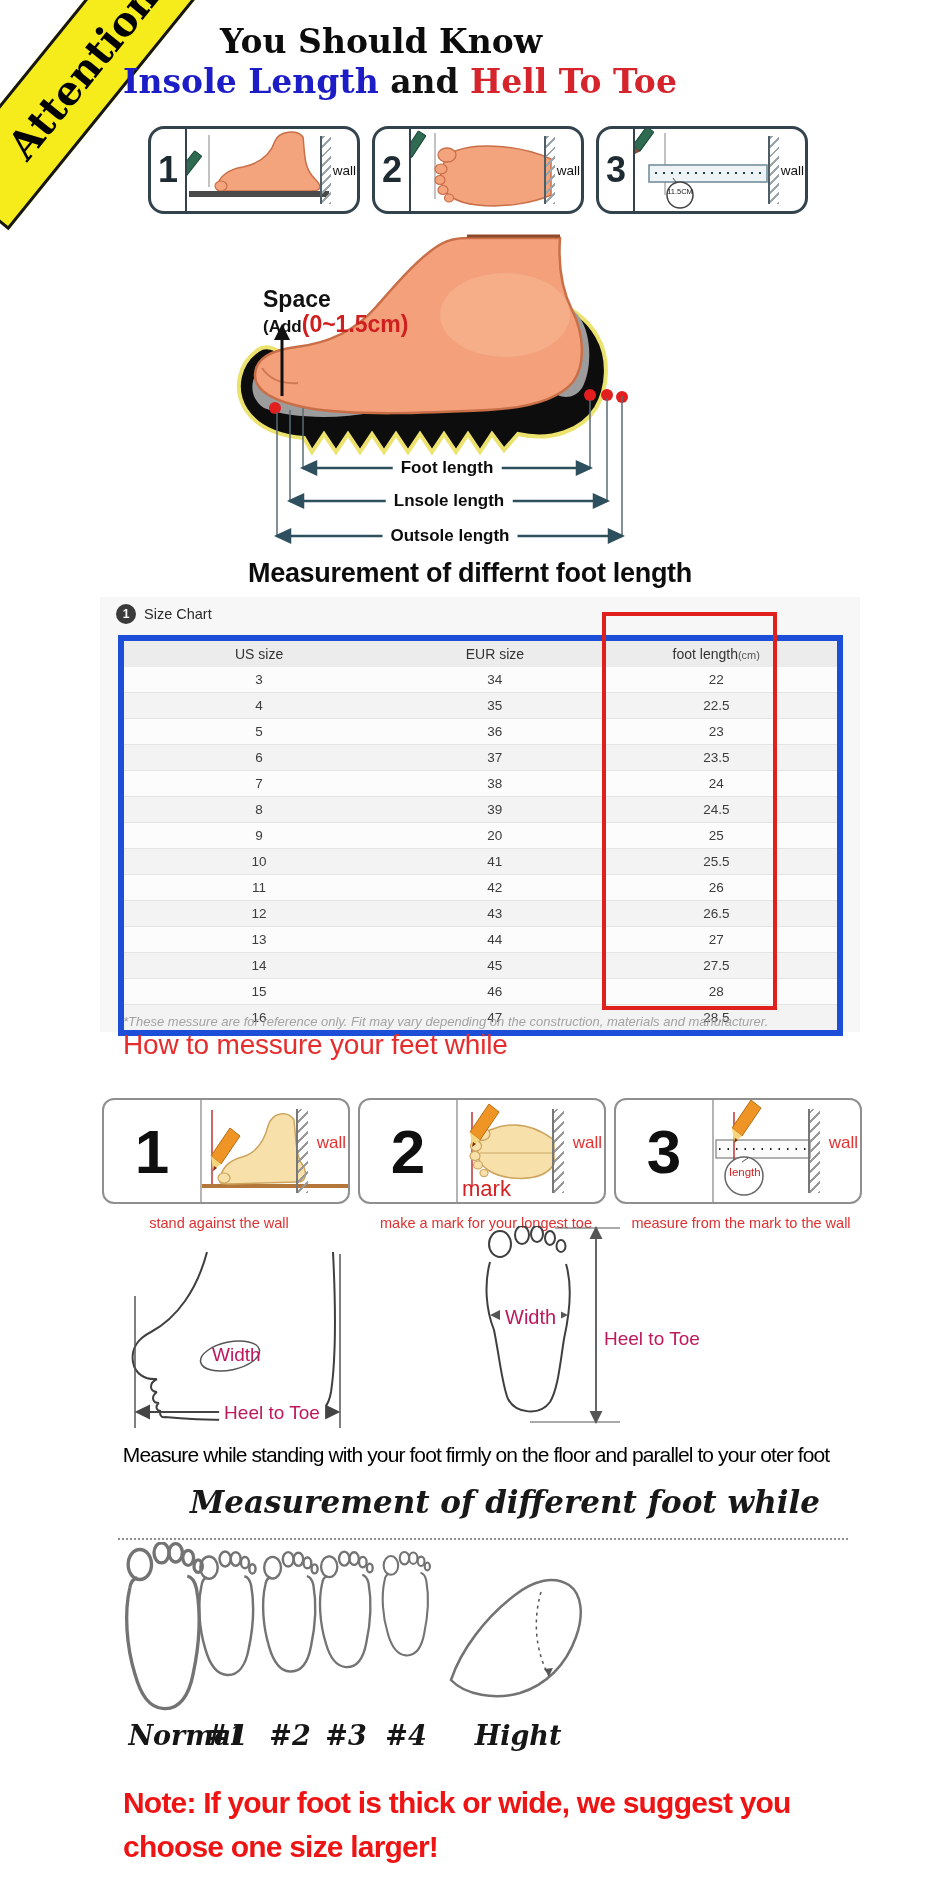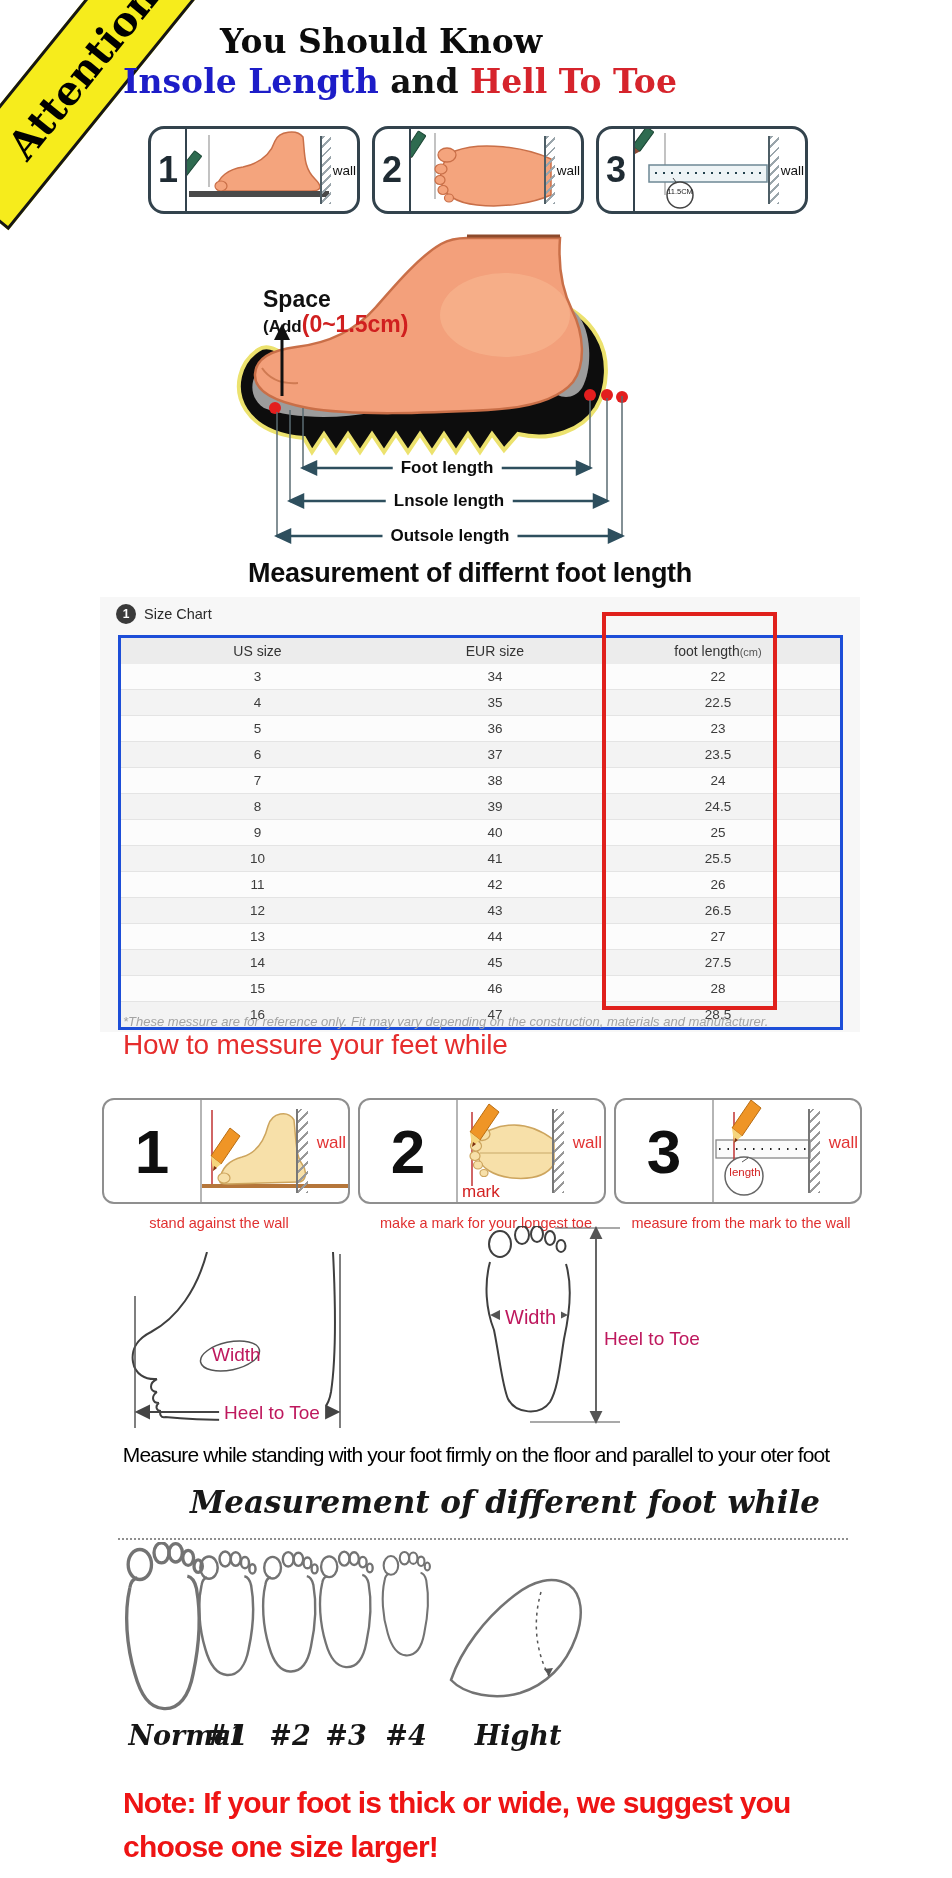--- a/index.html
+++ b/index.html
@@ -43,42 +43,42 @@
   .mhead{position:absolute;left:0;top:558px;width:940px;text-align:center;font-weight:bold;
          font-size:27px;letter-spacing:-0.3px;color:#0c0c0c;}
 
   
   .panel{position:absolute;left:100px;top:597px;width:760px;height:435px;background:#f7f7f7;}
   .badge{position:absolute;left:116px;top:604px;width:20px;height:20px;border-radius:50%;
          background:#3a3a3a;color:#fff;font-size:12px;font-weight:bold;display:flex;
          align-items:center;justify-content:center;}
   .sc-title{position:absolute;left:144px;top:606px;font-size:14.5px;color:#2b2b2b;}
   table.sc{position:absolute;left:118px;top:635px;width:725px;border-collapse:collapse;
-         font-size:13.5px;color:#3c3c3c;background:#fff;border:3px solid #1d4ed8;}
+         font-size:13.5px;color:#3c3c3c;background:#fff;border:6px solid #1d4ed8;}
   table.sc th{font-weight:normal;background:#ececec;color:#333;height:24px;font-size:14px;}
   table.sc td{height:23px;text-align:center;border-bottom:1px solid #e4e4e4;}
   table.sc tr.alt td{background:#f3f3f3;}
   table.sc tr.norm td{background:#fcfcfc;}
   .unit{font-size:11px;color:#555;}
   .redbox{position:absolute;left:602px;top:612px;width:167px;height:390px;
           border:4px solid #e0201c;}
   .footnote{position:absolute;left:123px;top:1014px;font-style:italic;font-size:13px;color:#a3a3a3;}
 
   .howhead{position:absolute;left:123px;top:1029px;font-size:28px;letter-spacing:-0.2px;color:#e62d2d;}
 
   
   .stepbox{position:absolute;top:1098px;width:248px;height:106px;border:2px solid #8f8f8f;
            border-radius:12px;background:#fff;display:flex;box-sizing:border-box;}
   .step-num{width:98px;border-right:2px solid #b5b5b5;display:flex;align-items:center;
            justify-content:center;font-weight:bold;font-size:62px;color:#0f0f0f;}
   .step-art{position:relative;flex:1;}
   .wallhatch2{position:absolute;right:40px;top:9px;bottom:9px;width:10px;border-left:2px solid #777;
            background:repeating-linear-gradient(315deg,#999 0 2px,transparent 2px 7px);}
   .walltxt2{position:absolute;right:2px;top:32%;font-size:17px;color:#e23333;}
-  .marklbl{position:absolute;left:4px;bottom:0px;font-size:17px;color:#d32222;margin-top:40px;}
+  .marklbl{position:absolute;left:4px;bottom:0px;font-size:22px;color:#d32222;margin-top:40px;}
   .lenlbl{position:absolute;left:8px;top:66px;width:46px;text-align:center;font-size:11.5px;color:#d32222;}
   .caption{position:absolute;top:1215px;font-size:14.5px;color:#e03030;text-align:center;}
 
   
   .wd-lbl{position:absolute;font-size:19px;color:#be185d;white-space:nowrap;}
   .wd-bg{background:#fff;padding:0 5px;}
 
   .standnote{position:absolute;left:0;top:1443px;width:952px;text-align:center;font-size:21px;
              letter-spacing:-0.9px;color:#000;}
   .diffhead{position:absolute;left:58px;top:1484px;width:894px;text-align:center;
@@ -255,21 +255,21 @@
           <td>38</td>
           <td>24</td>
         </tr>
     <tr class="alt">
           <td>8</td>
           <td>39</td>
           <td>24.5</td>
         </tr>
     <tr class="norm">
           <td>9</td>
-          <td>40</td>
+          <td>20</td>
           <td>25</td>
         </tr>
     <tr class="alt">
           <td>10</td>
           <td>41</td>
           <td>25.5</td>
         </tr>
     <tr class="norm">
           <td>11</td>
           <td>42</td>

